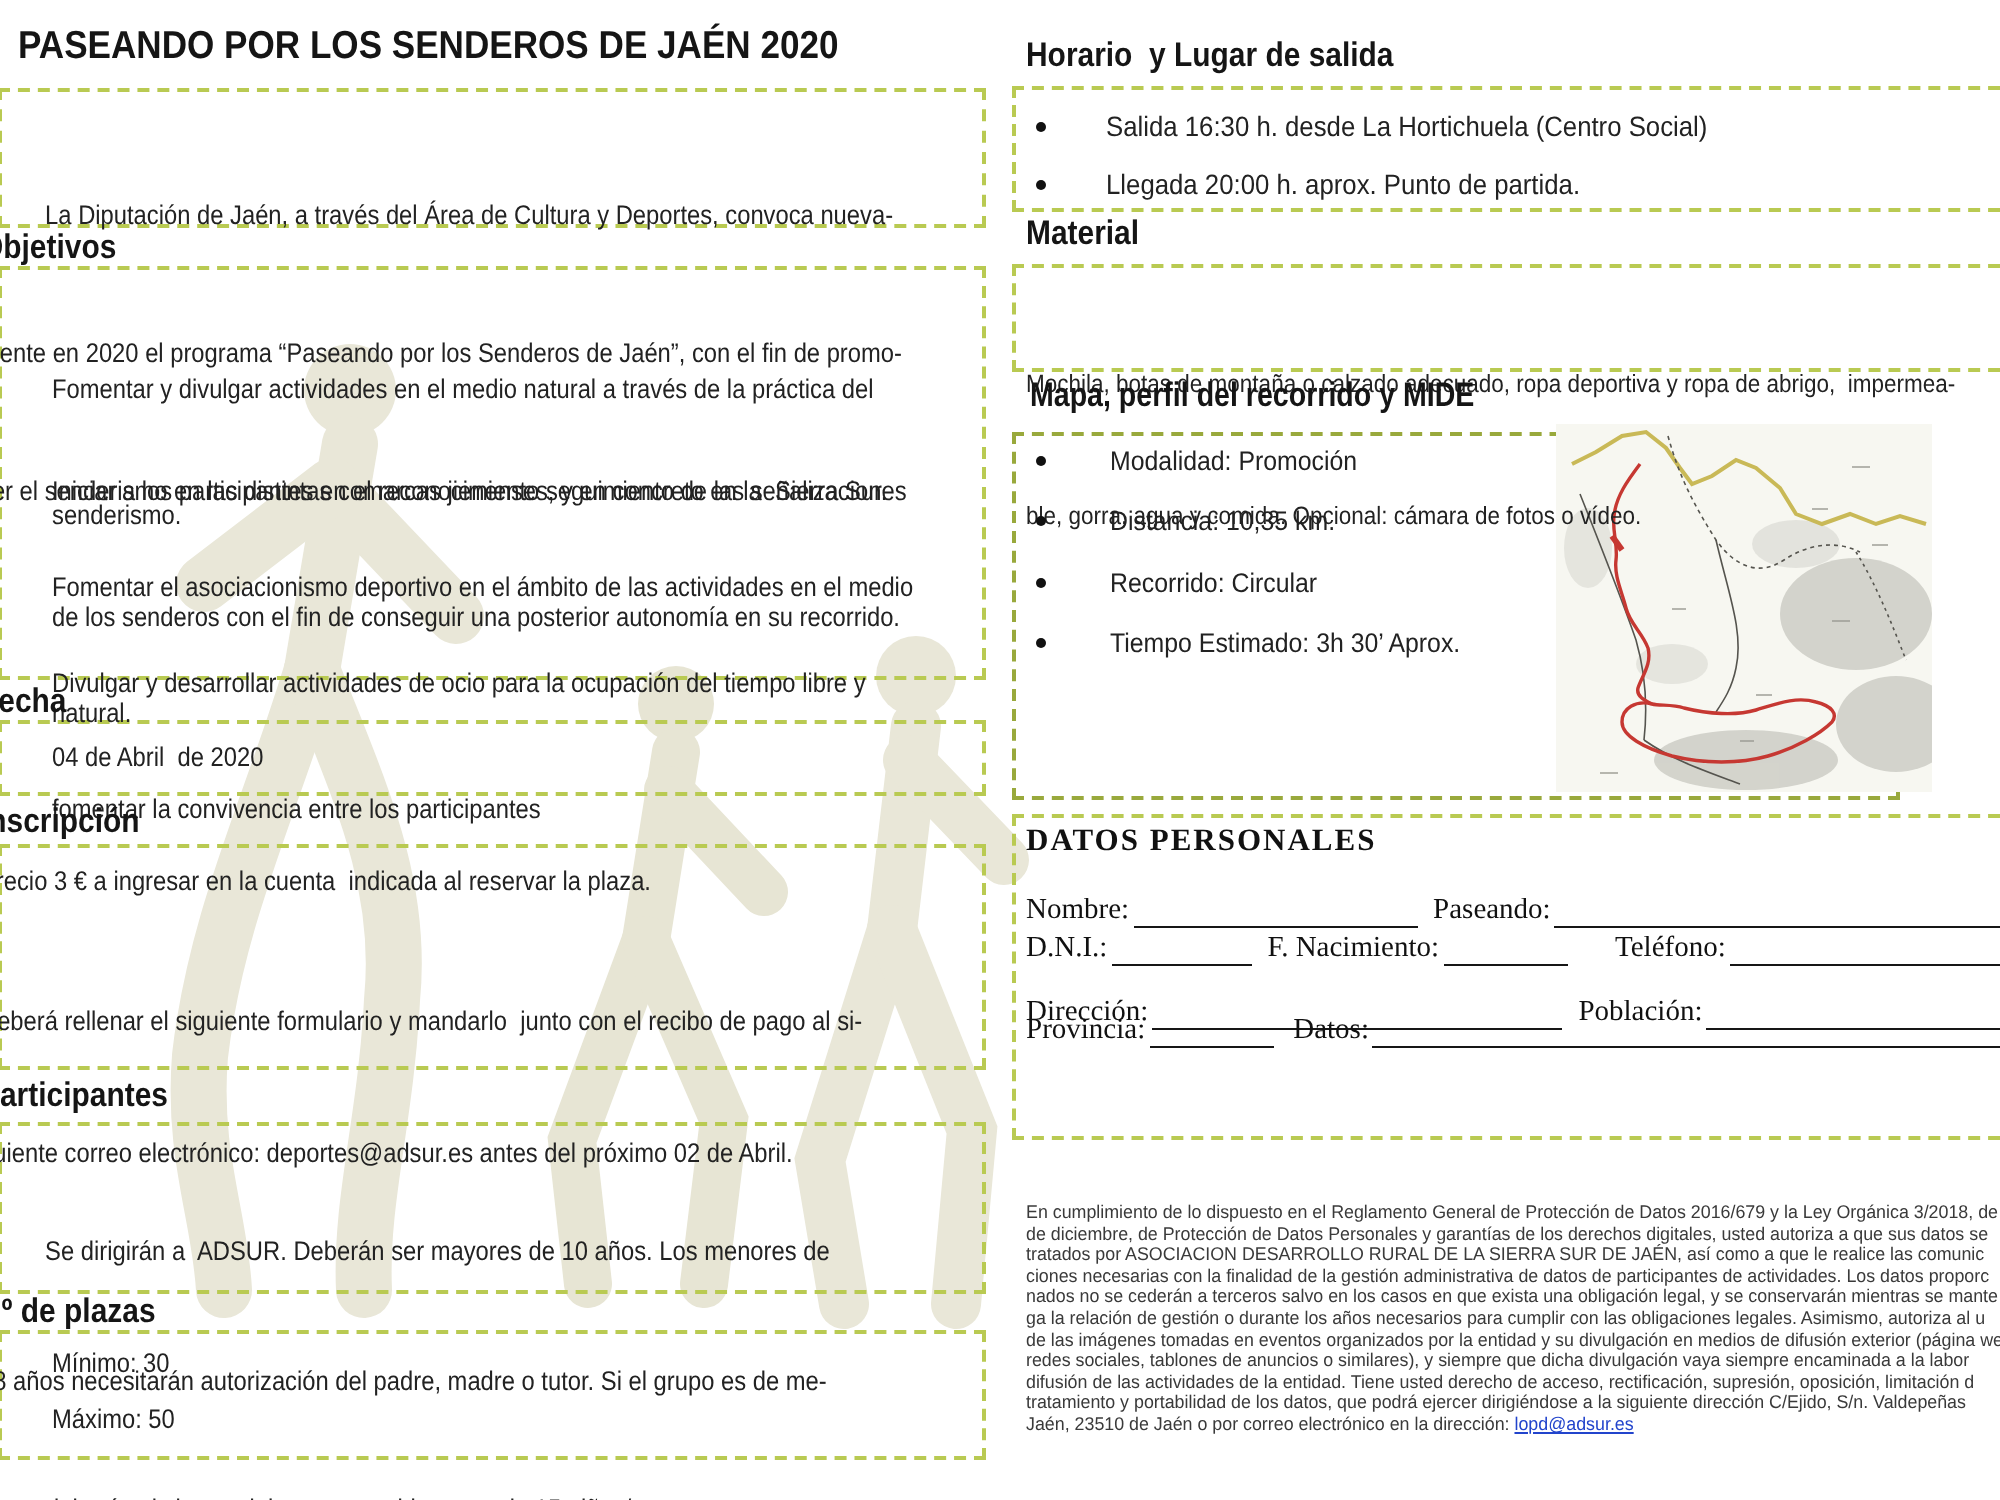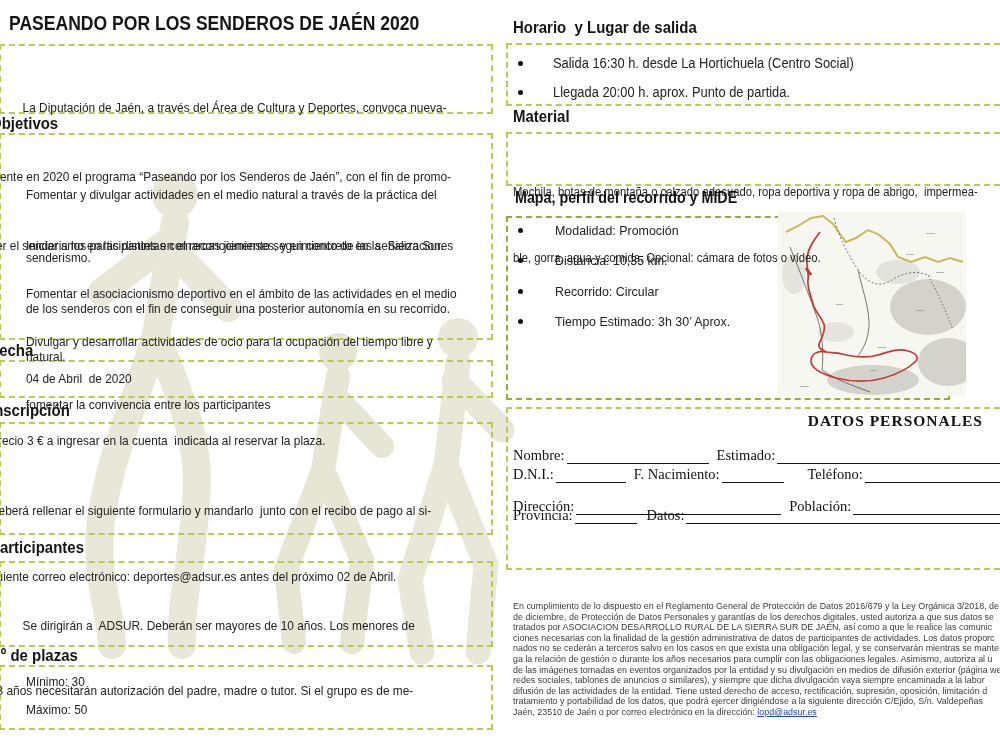--- a/index.html
+++ b/index.html
@@ -13,21 +13,21 @@
   .ind{padding-left:37px;}
   .dot{position:absolute;width:5px;height:5px;border-radius:50%;background:#111;z-index:3;}
   .serif{font-family:"Liberation Serif",serif;}
   .frow{position:absolute;display:flex;align-items:flex-end;left:523px;width:487px;height:20px;font-family:"Liberation Serif",serif;font-size:14.5px;color:#111;z-index:3;}
   .frow .lbl{white-space:pre;flex:0 0 auto;}
   .fill{flex:0 0 auto;border-bottom:1.4px solid #161616;height:14px;margin-left:2px;}
   .fill.grow{flex:1 1 auto;}
   .legal{position:absolute;left:523px;width:520px;font-size:9.2px;line-height:10.6px;color:#3a3a3a;z-index:3;}
   .legal .ll{display:block;white-space:pre;}
   .legal a{color:#2244cc;}
-  .center{text-align:right;white-space:pre;}
+  .center{text-align:left;white-space:pre;}
   svg{display:block;}
 </style>
 </head>
 <body>
 
 <div id="page">
 
   <svg class="abs" style="left:0;top:140px;z-index:0" width="540" height="560" viewBox="0 0 540 560">
     <g fill="none" stroke="#e9e7d8" stroke-width="28" stroke-linecap="round">
       <circle cx="185" cy="55" r="23" fill="#e9e7d8" stroke="none"></circle>
@@ -164,21 +164,21 @@
       <rect x="22" y="174" width="9" height="1"></rect>
         <rect x="92" y="158" width="7" height="1"></rect>
     </g>
   </svg>
 
   <div class="box" style="left:516px;top:407px;width:500px;height:159px"></div>
   <div class="serif center" style="position:absolute;left:523px;top:412px;width:470px;font-weight:bold;font-size:15.5px;letter-spacing:1px;color:#111;z-index:3">DATOS PERSONALES</div>
   <div class="frow" style="top:444px">
     <span class="lbl">Nombre:</span>
     <span class="fill" style="flex-basis:142px"></span>
-    <span class="lbl" style="margin-left:8px">Estimado:</span>
+    <span class="lbl" style="margin-left:8px">Paseando:</span>
     <span class="fill grow"></span>
   </div>
   <div class="frow" style="top:463px">
     <span class="lbl">D.N.I.:</span>
     <span class="fill" style="flex-basis:70px"></span>
     <span class="lbl" style="margin-left:8px">F. Nacimiento:</span>
     <span class="fill" style="flex-basis:62px"></span>
     <span class="lbl" style="margin-left:24px">Teléfono:</span>
     <span class="fill grow"></span>
   </div>

